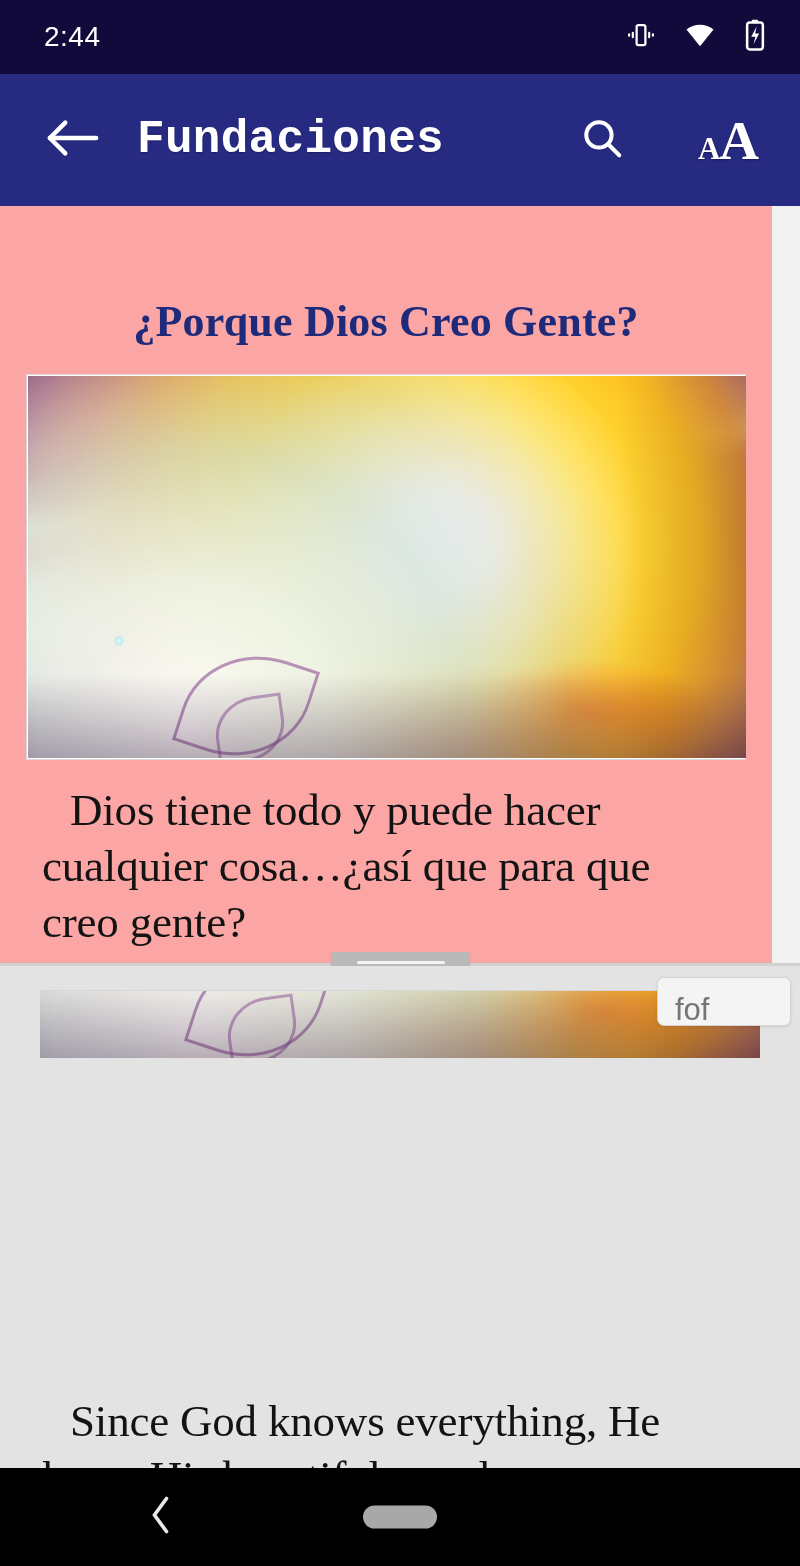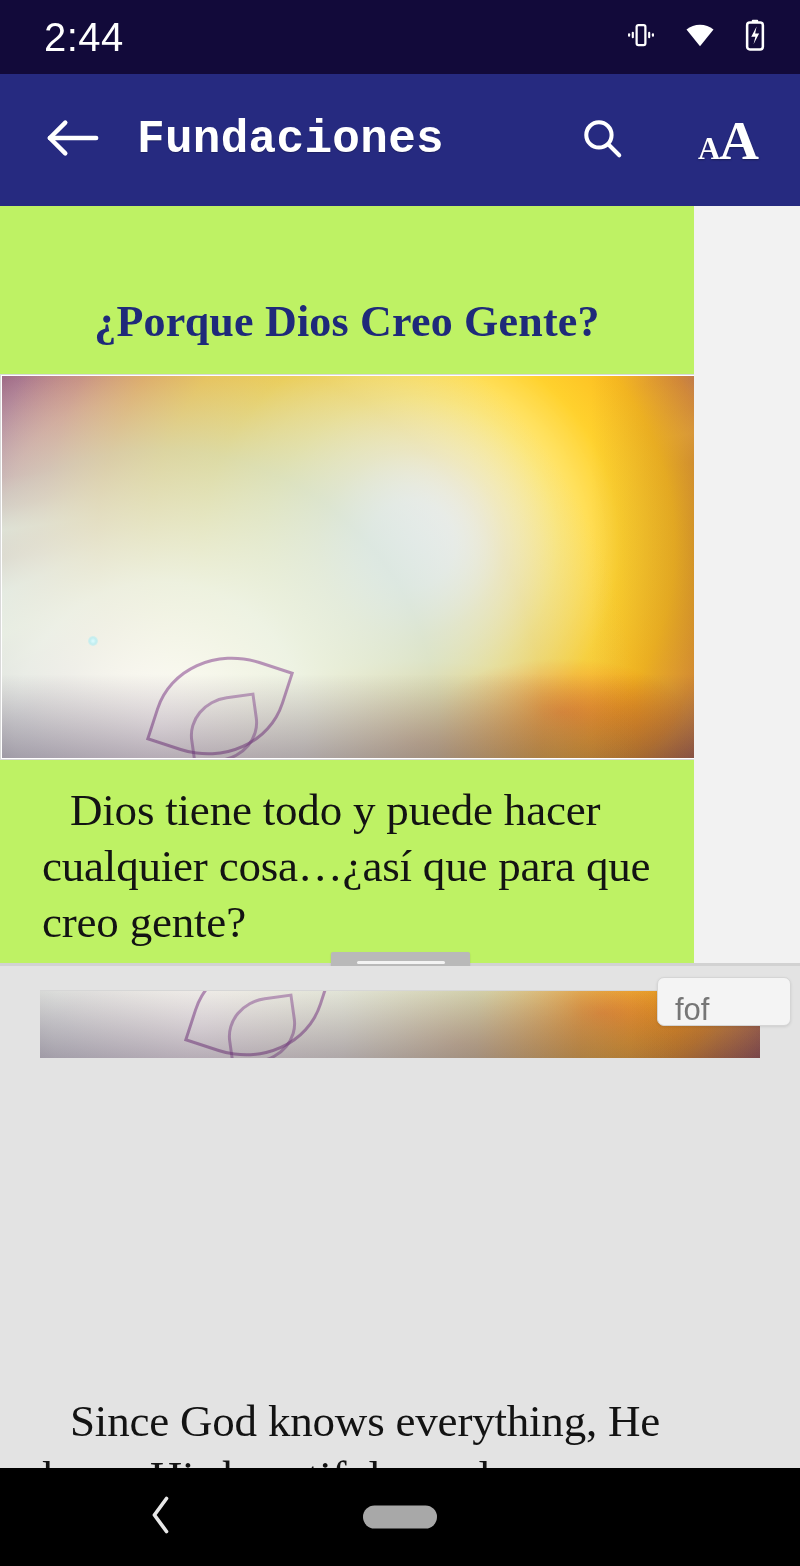--- a/index.html
+++ b/index.html
@@ -17,21 +17,21 @@
   }
 
   
   #status-bar {
     position:absolute; left:0; top:0; width:800px; height:74px;
     background:#120a3a;
     display:flex; align-items:center; justify-content:space-between;
     padding:0 34px 0 44px;
   }
   #status-time {
-    color:#ffffff; font-size:40px; font-weight:400;
+    color:#ffffff; font-size:28px; font-weight:400;
     letter-spacing:0.5px; line-height:1;
   }
   #status-icons { display:flex; align-items:center; gap:27px; }
   .sicon { display:block; }
 
   
   #app-bar {
     position:absolute; left:0; top:74px; width:800px; height:132px;
     background:#262a80;
     display:flex; align-items:center;
@@ -64,22 +64,22 @@
     color:#fff; font-family:"Liberation Serif", serif; font-weight:700;
     line-height:1; letter-spacing:-1px;
     display:flex; align-items:baseline;
     text-shadow:0 1px 2px rgba(0,0,0,.35);
   }
   #font-size-icon .small-a { font-size:31px; }
   #font-size-icon .big-a   { font-size:55px; }
 
   
   #pane-top {
-    position:absolute; left:0; top:206px; width:694px; height:757px;
-    background:#bef264; overflow:hidden;
+    position:absolute; left:0; top:206px; width:772px; height:757px;
+    background:#fca5a5; overflow:hidden;
   }
   #article-title {
     text-align:center;
     color:#1f2a7a;
     font-family:"Liberation Serif", serif;
     font-weight:700;
     font-size:44px;
     letter-spacing:0.2px;
     margin-top:90px;
   }

